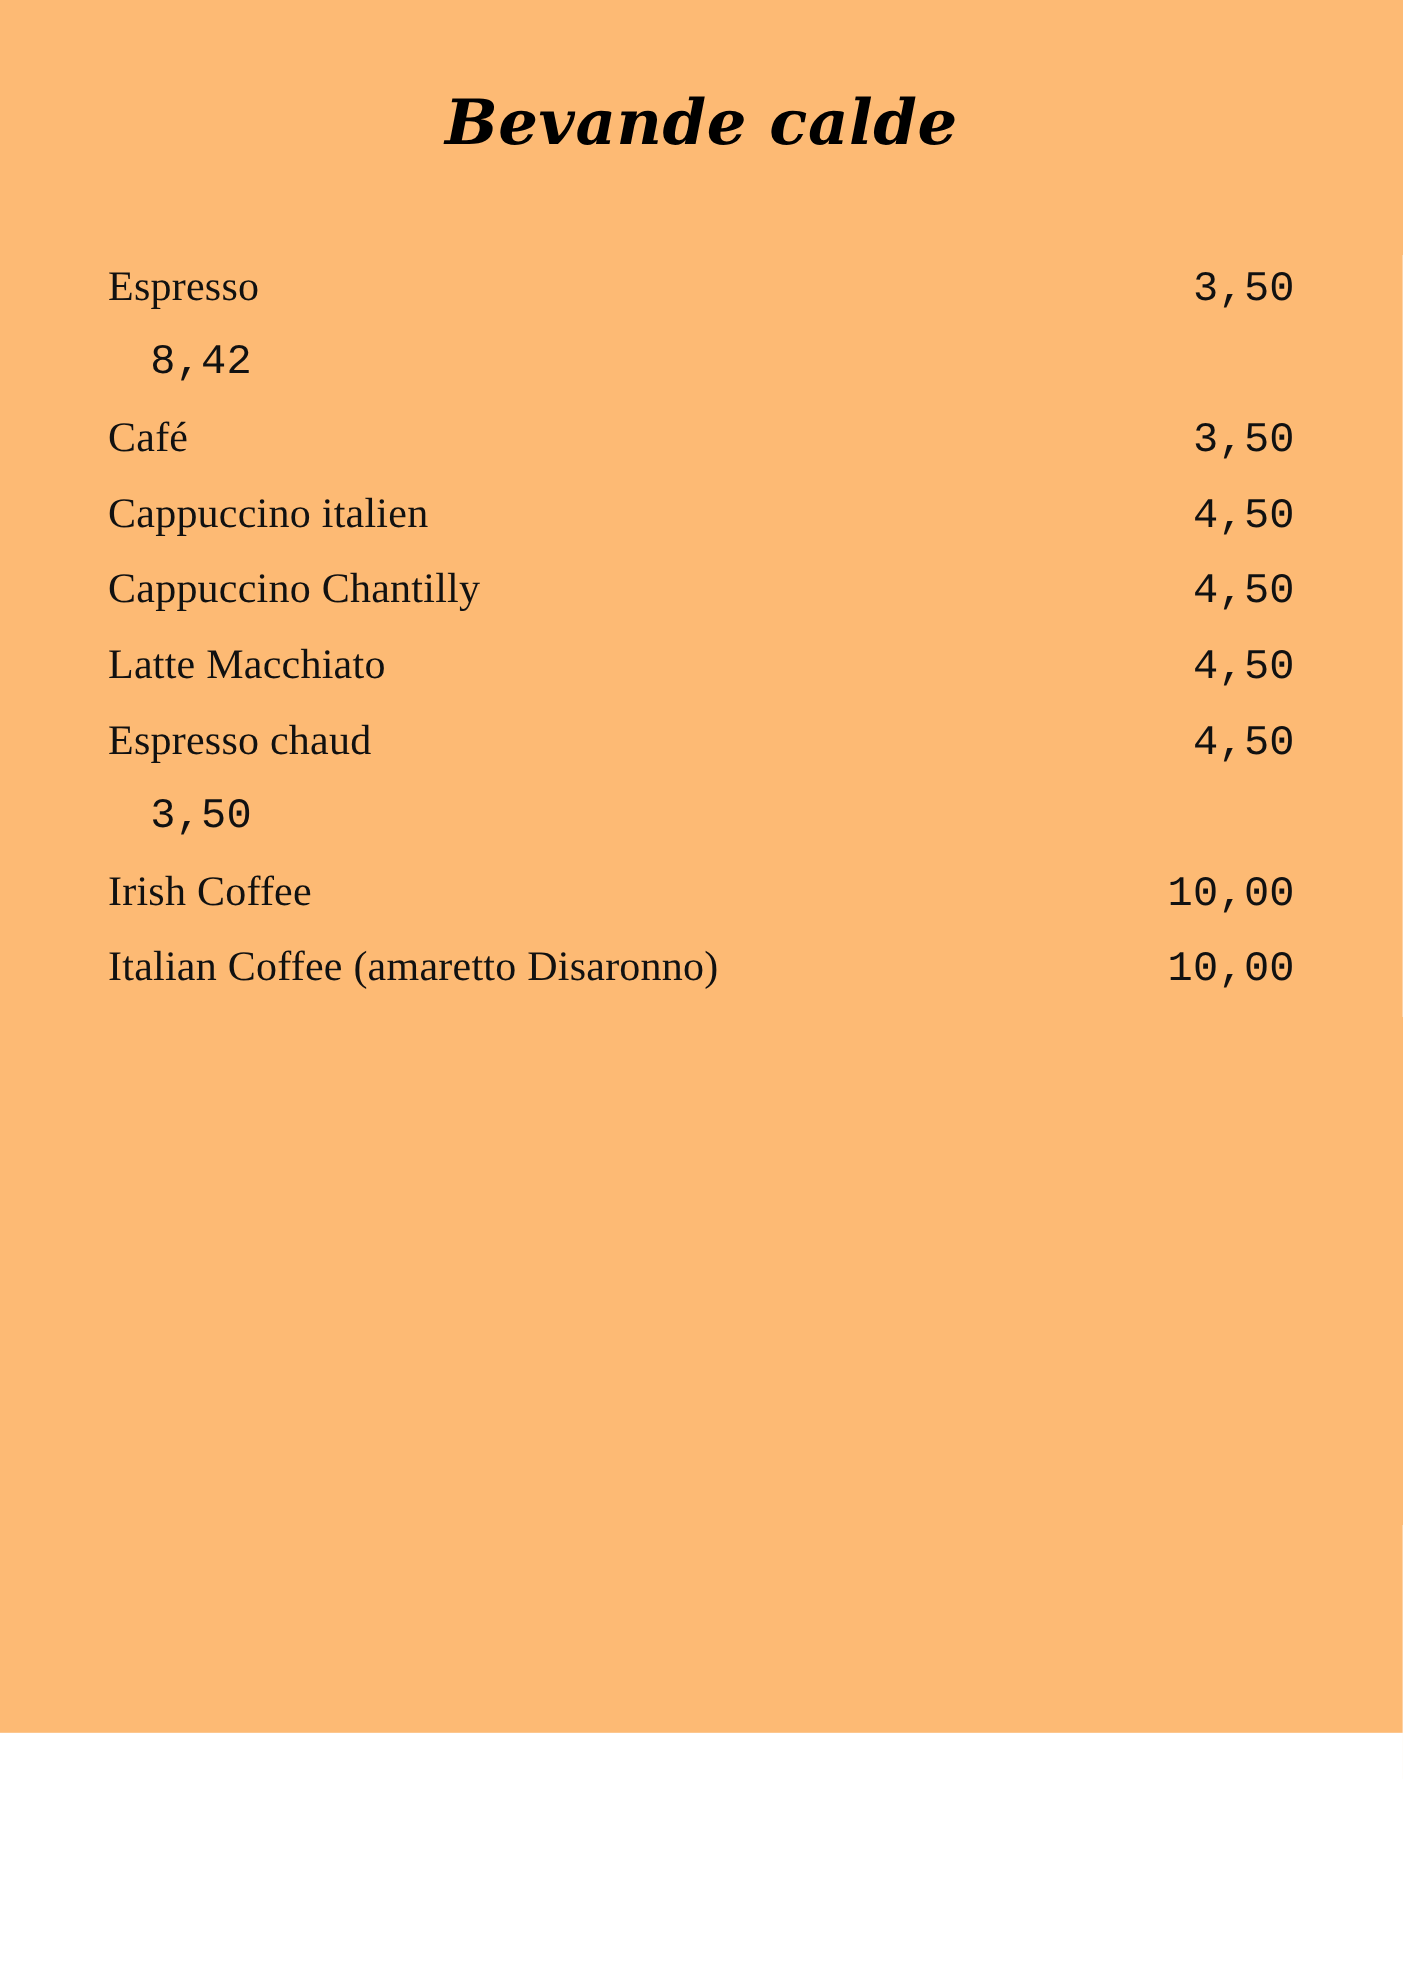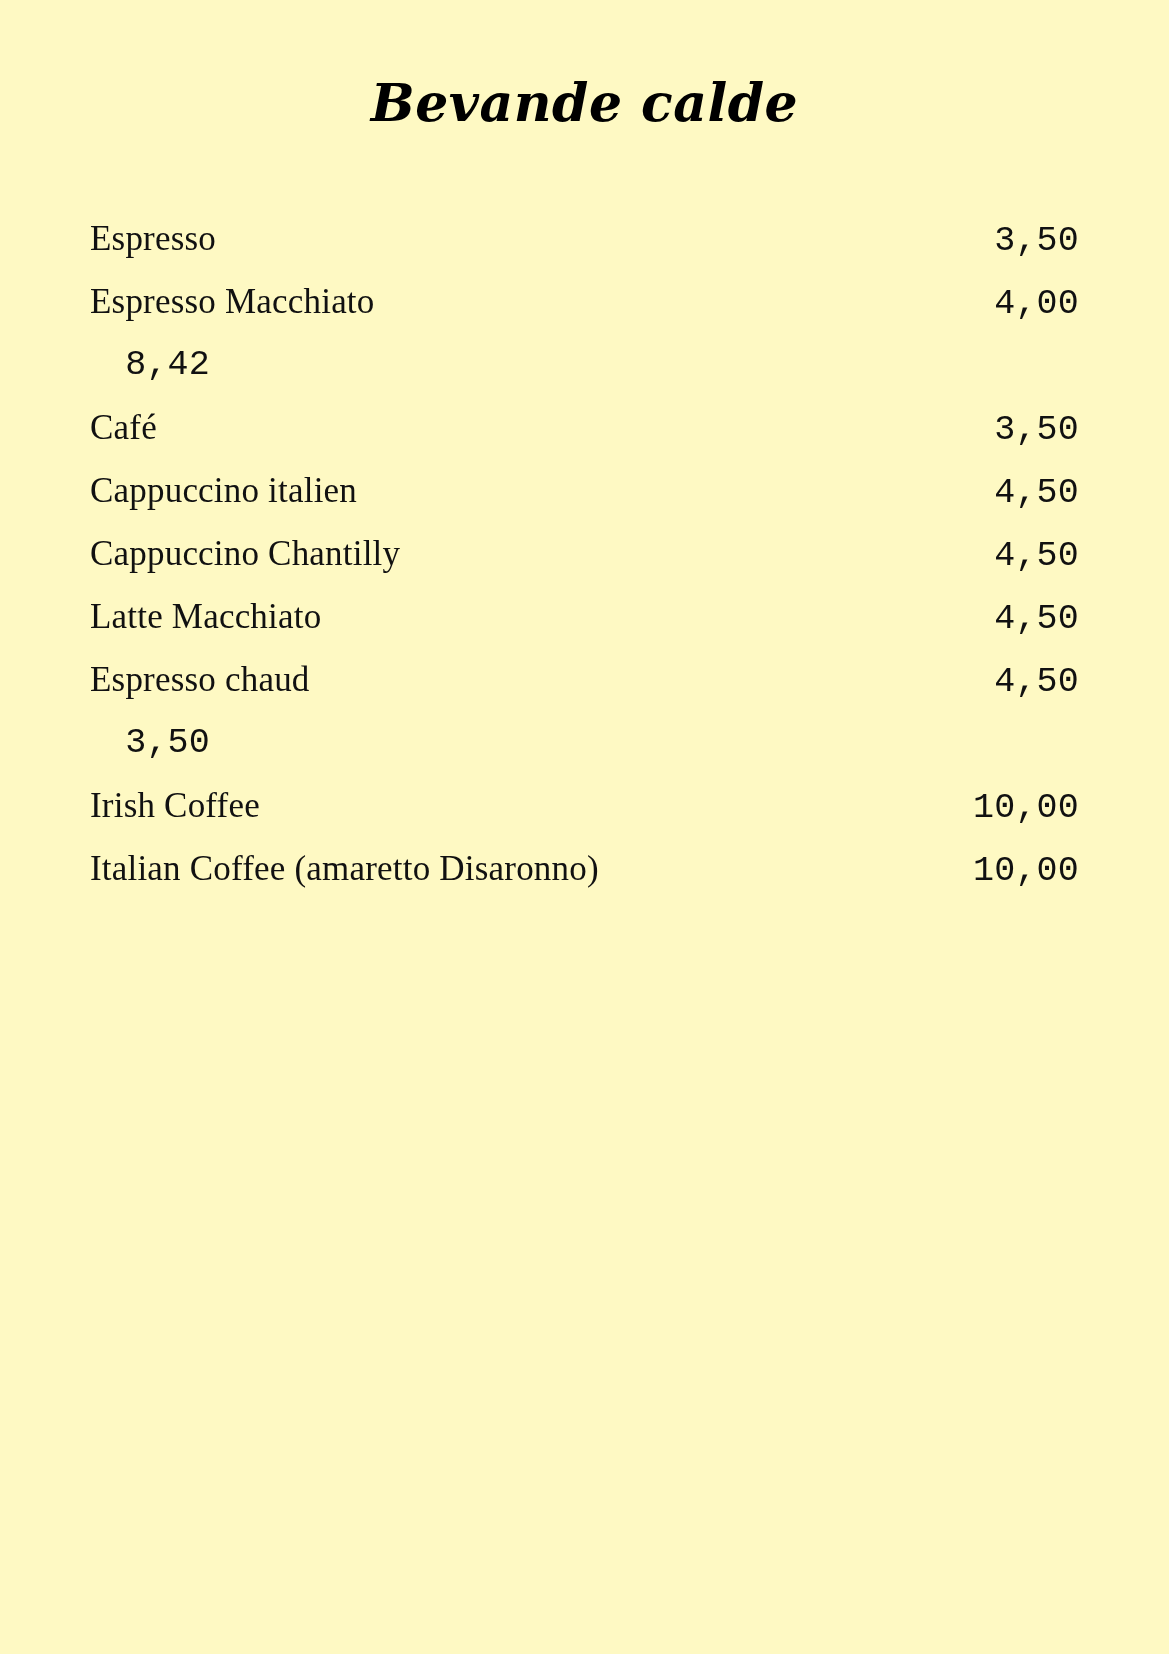--- a/index.html
+++ b/index.html
@@ -10,24 +10,24 @@
   body {
     width: 1169px;
     height: 1654px;
     font-family: "Liberation Serif", serif;
     color: #0d0d0d;
     -webkit-font-smoothing: antialiased;
   }
   .page {
     position: relative;
     width: 1169px;
-    height: 1654px;
+    height: 1444px;
     box-sizing: border-box;
     padding: 0;
-    background: #fef9c3;
+    background: #fdba74;
   }
   .menu-title {
     text-align: center;
     font-family: "DejaVu Serif", serif;
     font-style: italic;
     font-weight: 700;
     font-size: 52px;
     letter-spacing: 0.5px;
     margin: 0;
     padding-top: 72px;
@@ -74,24 +74,20 @@
 
   <h1 class="menu-title">Bevande calde</h1>
 
   <ul class="menu-list">
 
     <li class="menu-row">
       <span class="item-name">Espresso</span>
       <span class="item-price">3,50</span>
     </li>
 
-    <li class="menu-row">
-      <span class="item-name">Espresso Macchiato</span>
-      <span class="item-price">4,00</span>
-    </li>
 
     <li class="menu-row">
       <span class="item-price">8,42</span>
     </li>
 
     <li class="menu-row">
       <span class="item-name">Café</span>
       <span class="item-price">3,50</span>
     </li>
 

